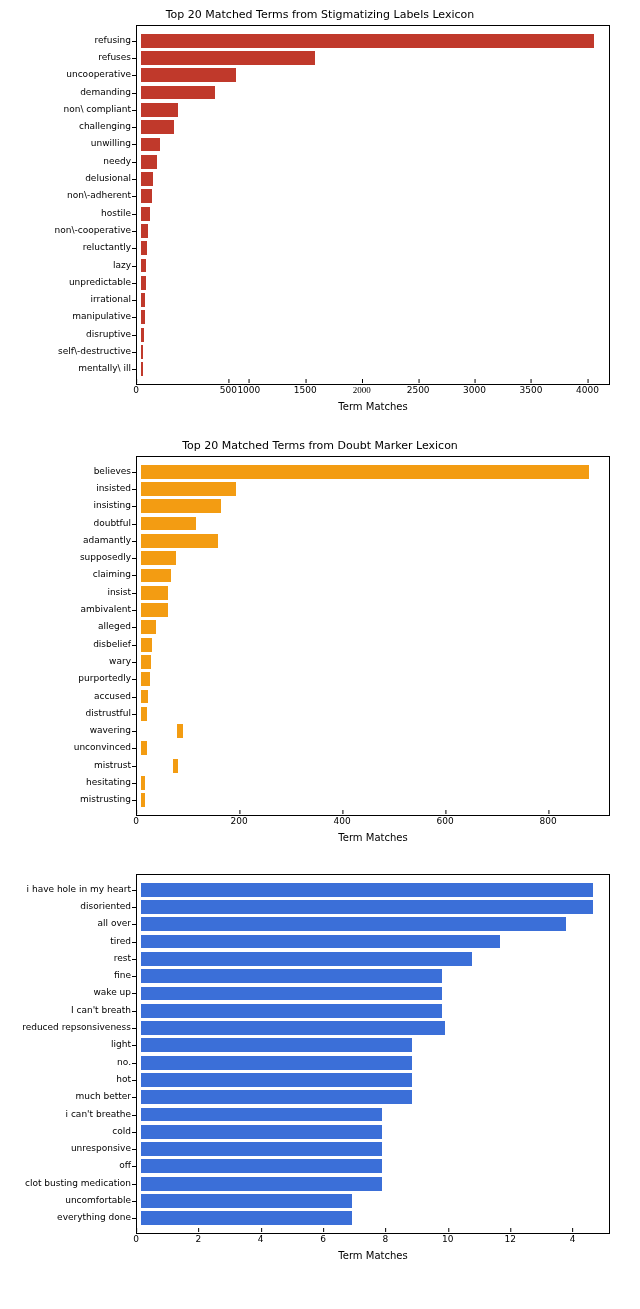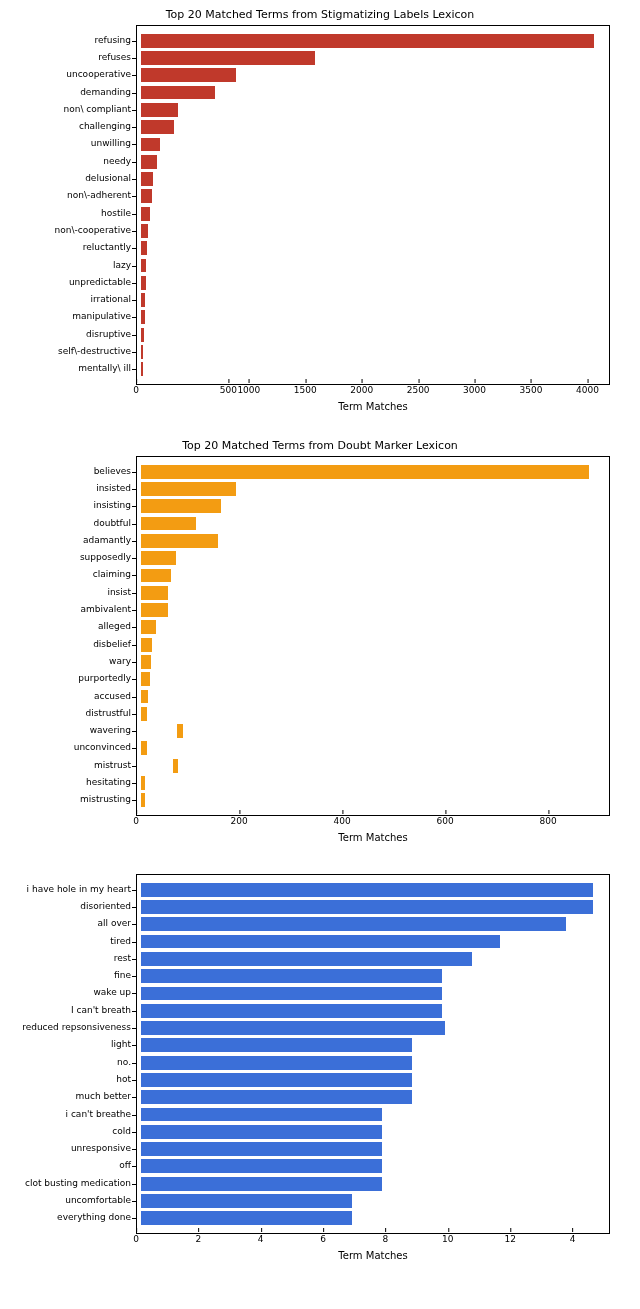--- a/index.html
+++ b/index.html
@@ -256,21 +256,21 @@
               </div>
             </div>
           </div>
         </div>
         <div class="x-axis">
           <div class="x-ticks">
             <div class="x-tick" style="left: 0%;">0</div>
             <div class="x-tick" style="left: 11.9048%; margin-left: 36px;">500</div>
             <div class="x-tick" style="left: 23.8095%;">1000</div>
             <div class="x-tick" style="left: 35.7143%;">1500</div>
-            <div class="x-tick" style="left: 47.619%;">2000</div>
+            <div class="x-tick" style="left: 47.619%; font-family: Liberation Serif, serif;">2000</div>
             <div class="x-tick" style="left: 59.5238%;">2500</div>
             <div class="x-tick" style="left: 71.4286%;">3000</div>
             <div class="x-tick" style="left: 83.3333%;">3500</div>
             <div class="x-tick" style="left: 95.2381%;">4000</div>
           </div>
           <div class="x-label">Term Matches</div>
         </div>
       </div>
     </div>
     <div class="figure">

